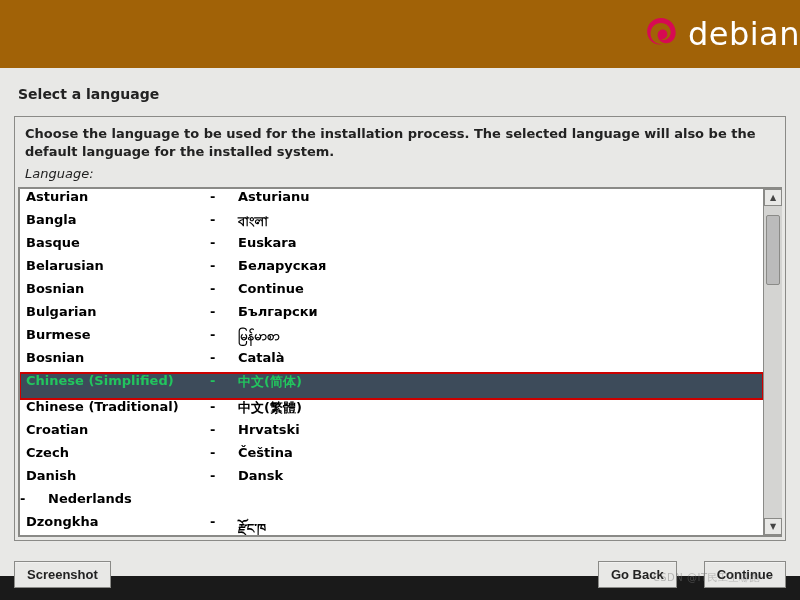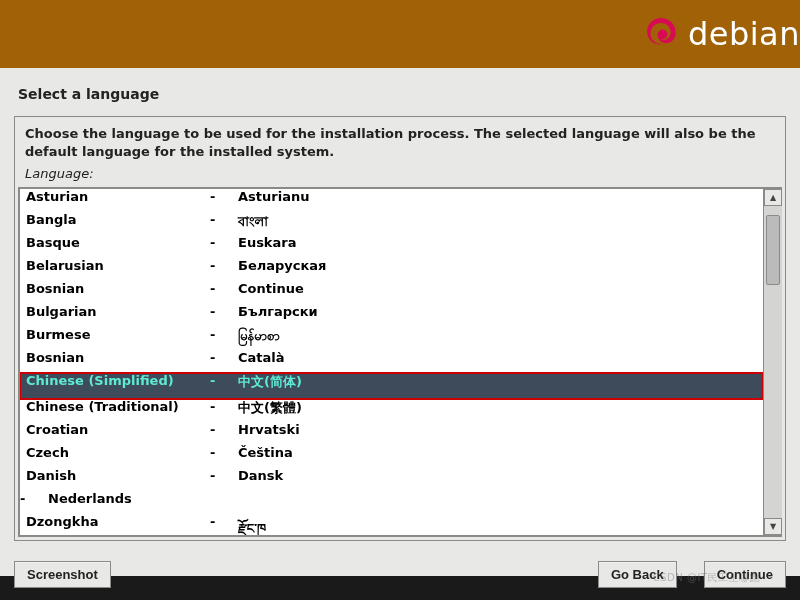--- a/index.html
+++ b/index.html
@@ -84,21 +84,21 @@
     }
     .row {
       display: flex;
       height: 23px;
       color: #000;
       font-size: 13px;
       white-space: nowrap;
     }
     .row.selected {
       background: #3d4b5a;
-      color: #5eead4;
+      color: #22c55e;
       outline: 2px solid #cc0000;
       outline-offset: -1px;
       height: 26px;
     }
     .col-en {
       padding-left: 6px;
       font-weight: bold;
       min-width: 190px;
     }
     .col-dash {

